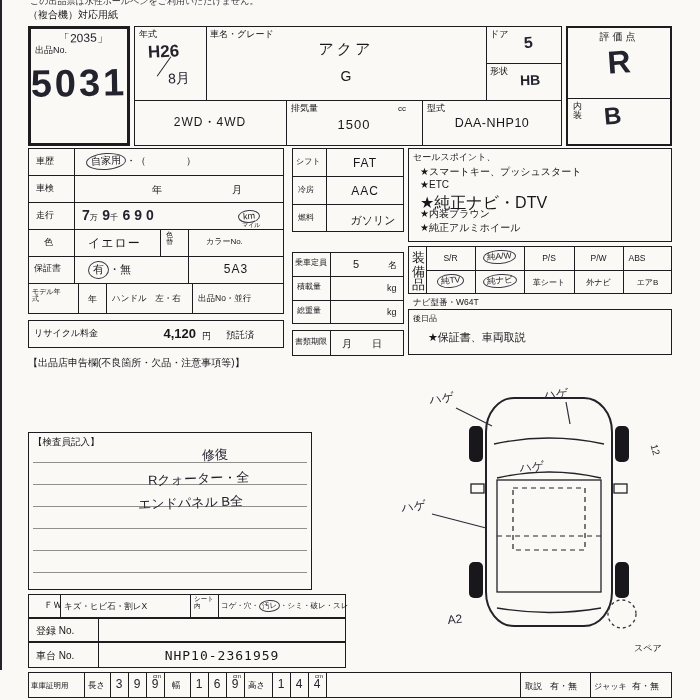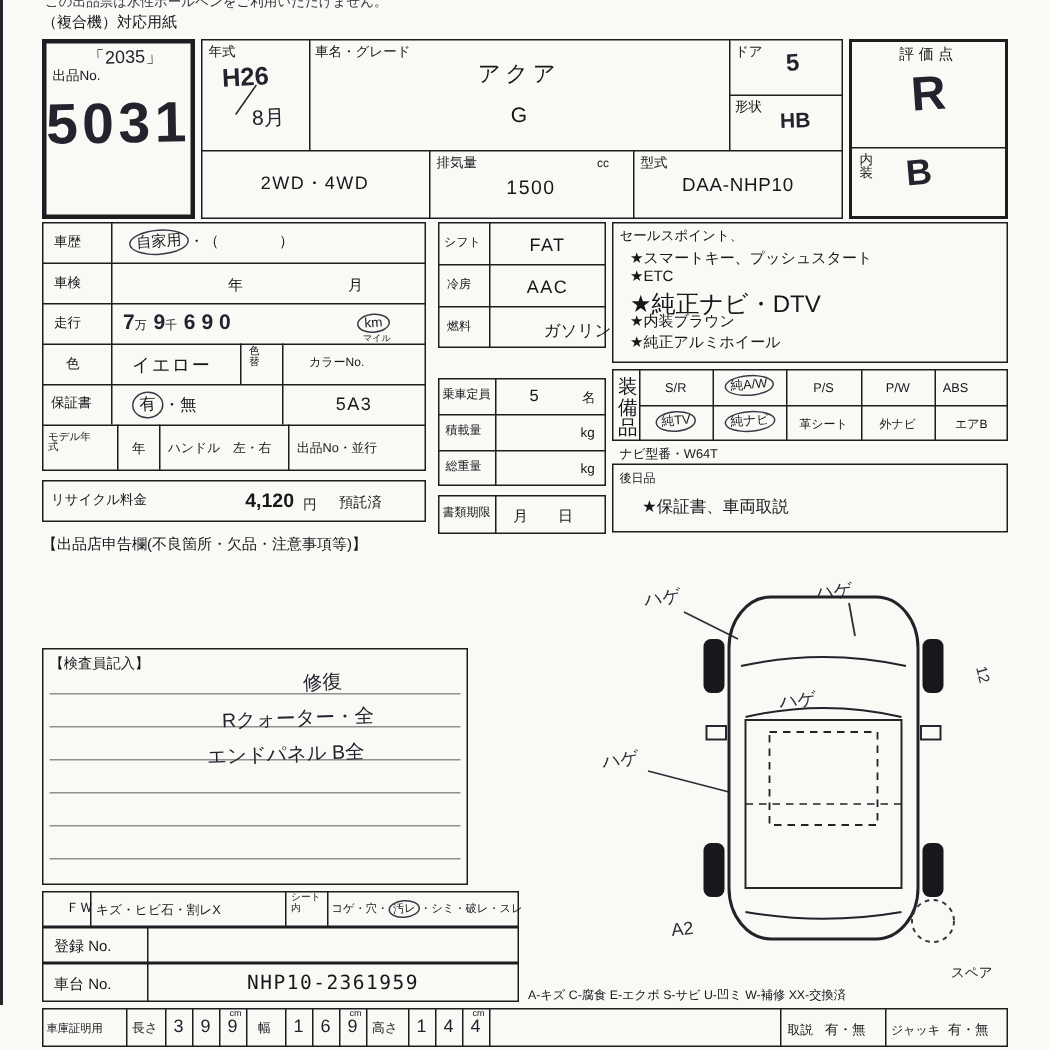--- a/index.html
+++ b/index.html
@@ -131,21 +131,21 @@
 
   <div class="bx" style="left:292px;top:148px;width:112px;height:84px"></div>
   <div class="hl" style="left:292px;top:176px;width:112px"></div>
   <div class="hl" style="left:292px;top:204px;width:112px"></div>
   <div class="vl" style="left:326px;top:148px;height:84px"></div>
   <div class="a lb" style="left:296px;top:158px;font-size:8px">シフト</div>
   <div class="a ctr" style="left:326px;top:156px;width:78px;font-size:12px;letter-spacing:1px">FAT</div>
   <div class="a lb" style="left:298px;top:186px;font-size:8px">冷房</div>
   <div class="a ctr" style="left:326px;top:184px;width:78px;font-size:12px;letter-spacing:1px">AAC</div>
   <div class="a lb" style="left:298px;top:214px;font-size:8px">燃料</div>
-  <div class="a ctr" style="left:338px;top:213px;width:94px;font-size:11px">ガソリン</div>
+  <div class="a ctr" style="left:326px;top:213px;width:94px;font-size:11px">ガソリン</div>
 
   <div class="bx" style="left:292px;top:252px;width:112px;height:72px"></div>
   <div class="hl" style="left:292px;top:276px;width:112px"></div>
   <div class="hl" style="left:292px;top:300px;width:112px"></div>
   <div class="vl" style="left:330px;top:252px;height:72px"></div>
   <div class="a lb" style="left:295px;top:259px;font-size:8px">乗車定員</div>
   <div class="a ctr" style="left:330px;top:258px;width:52px;font-size:11px">5</div>
   <div class="a" style="left:388px;top:259px;font-size:9px">名</div>
   <div class="a lb" style="left:297px;top:283px;font-size:8px">積載量</div>
   <div class="a" style="left:387px;top:283px;font-size:9px">kg</div>
@@ -241,21 +241,20 @@
 
   <div class="bx" style="left:28px;top:618px;width:318px;height:24px"></div>
   <div class="vl" style="left:98px;top:618px;height:24px"></div>
   <div class="a nw" style="left:36px;top:624px;font-size:10px">登録 No.</div>
 
   <div class="bx" style="left:28px;top:642px;width:318px;height:26px"></div>
   <div class="vl" style="left:98px;top:642px;height:26px"></div>
   <div class="a nw" style="left:36px;top:649px;font-size:10px">車台 No.</div>
   <div class="a ctr mono" style="left:98px;top:648px;width:248px;font-size:13px;letter-spacing:1px">NHP10-2361959</div>
 
-  <div class="a nw" style="left:352px;top:658px;font-size:8.2px">A-キズ  C-腐食  E-エクボ  S-サビ  U-凹ミ  W-補修  XX-交換済</div>
 
   <div class="bx" style="left:28px;top:672px;width:644px;height:26px"></div>
   <div class="vl" style="left:84px;top:672px;height:26px"></div>
   <div class="vl" style="left:110px;top:672px;height:26px"></div>
   <div class="vl" style="left:128px;top:672px;height:26px"></div>
   <div class="vl" style="left:146px;top:672px;height:26px"></div>
   <div class="vl" style="left:164px;top:672px;height:26px"></div>
   <div class="vl" style="left:190px;top:672px;height:26px"></div>
   <div class="vl" style="left:208px;top:672px;height:26px"></div>
   <div class="vl" style="left:226px;top:672px;height:26px"></div>

